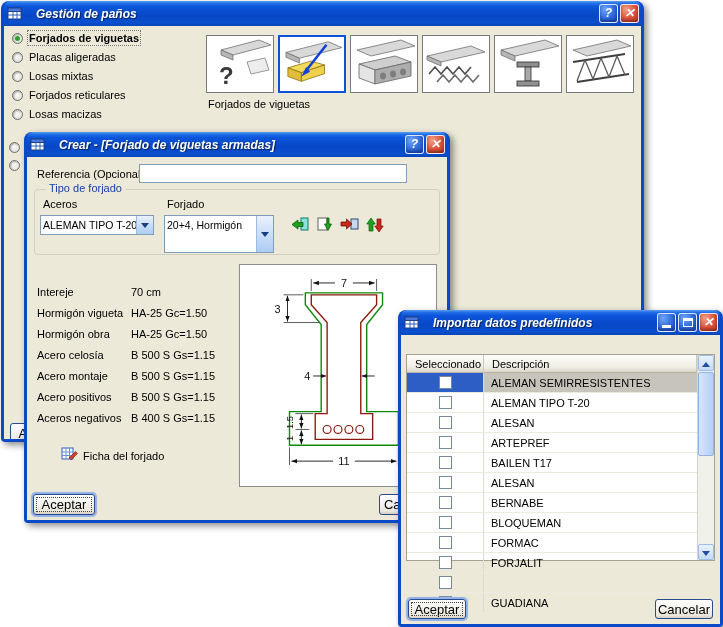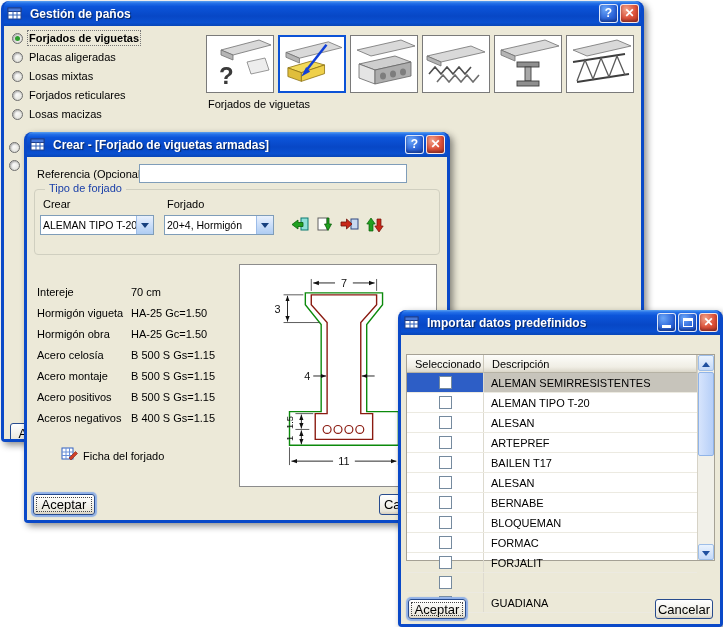--- a/index.html
+++ b/index.html
@@ -1,23 +1,23 @@
 <!DOCTYPE html>
 <html><head>
 <meta charset="utf-8">
 <style>
   html,body{margin:0;padding:0;}
   .stage{position:relative;width:723px;height:627px;background:#ffffff;overflow:hidden;
          font-family:"Liberation Sans",sans-serif;font-size:11px;color:#000;}
   
   .window{position:absolute;box-sizing:border-box;padding:0 3px 3px;display:flex;flex-direction:column;
           background:#0A49C8;border-radius:8px 8px 4px 4px;box-shadow:3px 3px 7px rgba(0,0,0,.45);}
-  .titlebar{flex:0 0 25px;display:flex;align-items:center;gap:8px;padding:0 2px 0 3px;
+  .titlebar{flex:0 0 25px;display:flex;align-items:center;gap:14px;padding:0 2px 0 3px;
           border-radius:6px 6px 0 0;
-          background:linear-gradient(to bottom,#5AA0F0 0%,#2470E8 9%,#0C55DA 22%,#0747C6 60%,#0A50D0 86%,#0846B8 100%);}
+          background:linear-gradient(to bottom,#5AA0F0 0%,#2470E8 9%,#0C55DA 22%,#0747C6 60%,#0A50D0 86%,#0846B8 100%);font-style:italic;}
   .win-title{flex:1;color:#fff;font-weight:bold;font-size:12px;white-space:nowrap;overflow:hidden;
           text-shadow:1px 1px 1px rgba(0,0,0,.55);}
   .tb-btns{display:flex;gap:2px;}
   .tb-btn{position:relative;width:19px;height:19px;border-radius:3px;border:1px solid rgba(255,255,255,.85);
           box-sizing:border-box;color:#fff;font-weight:bold;font-size:12px;line-height:16px;text-align:center;
           cursor:pointer;background:radial-gradient(circle at 30% 25%,#6AA6F8,#2B63D8 60%,#1A4BBE);
           box-shadow:inset 0 -2px 3px rgba(0,0,30,.35);}
   .tb-btn.close{background:radial-gradient(circle at 30% 25%,#F0A088,#DD5038 55%,#BE3820);}
   .g-min{position:absolute;left:4px;bottom:3px;width:9px;height:3px;background:#fff;}
   .g-max{position:absolute;left:4px;top:4px;width:10px;height:9px;border:1px solid #fff;border-top-width:3px;box-sizing:border-box;}
@@ -195,27 +195,27 @@
         <span class="tb-btn close">✕</span>
       </span>
     </div>
     <div class="win-body">
       <span class="form-label" style="left:10px;top:11px;">Referencia (Opcional)</span>
       <input class="txt-input" style="left: 112px; top: 7px; width: 268px;" value="">
 
       <div class="groupbox" style="left:7px;top:32px;width:406px;height:66px;">
         <span class="gb-legend">Tipo de forjado</span>
       </div>
-      <span class="form-label" style="left:16px;top:41px;">Crear</span>
+      <span class="form-label" style="left:16px;top:41px;">Aceros</span>
       <div class="combo" style="left:13px;top:58px;width:114px;height:20px;">
         <span class="combo-val">ALEMAN TIPO T-20</span>
         <span class="combo-drop"></span>
       </div>
       <span class="form-label" style="left:140px;top:41px;">Forjado</span>
-      <div class="combo" style="left:137px;top:58px;width:110px;height:20px;">
+      <div class="combo" style="left:137px;top:58px;width:110px;height:38px;">
         <span class="combo-val">20+4, Hormigón</span>
         <span class="combo-drop"></span>
       </div>
 
       <button class="tool-btn" style="left:262px;top:58px;">
         <svg viewBox="0 0 20 20" width="20" height="20">
           <rect x="11" y="3" width="7" height="12" fill="#8FE0D8" stroke="#0A7A70"></rect>
           <path d="M2,9.5 L8,5 V7.5 H13 V11.5 H8 V14 Z" fill="#20A020" stroke="#0A600A" stroke-width="0.8"></path>
         </svg>
       </button>

